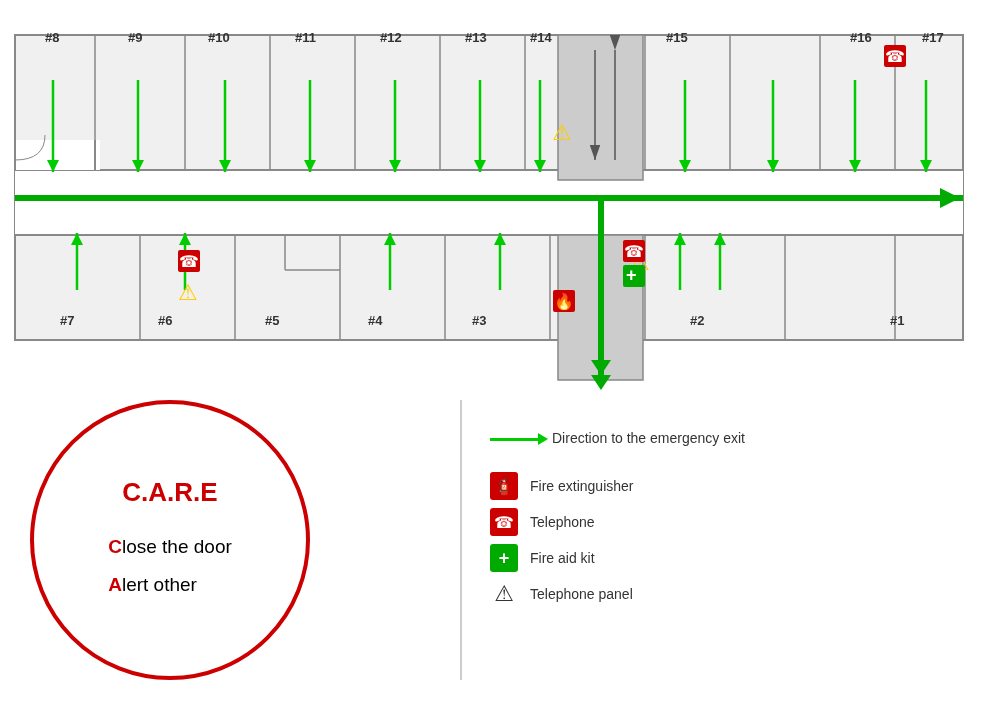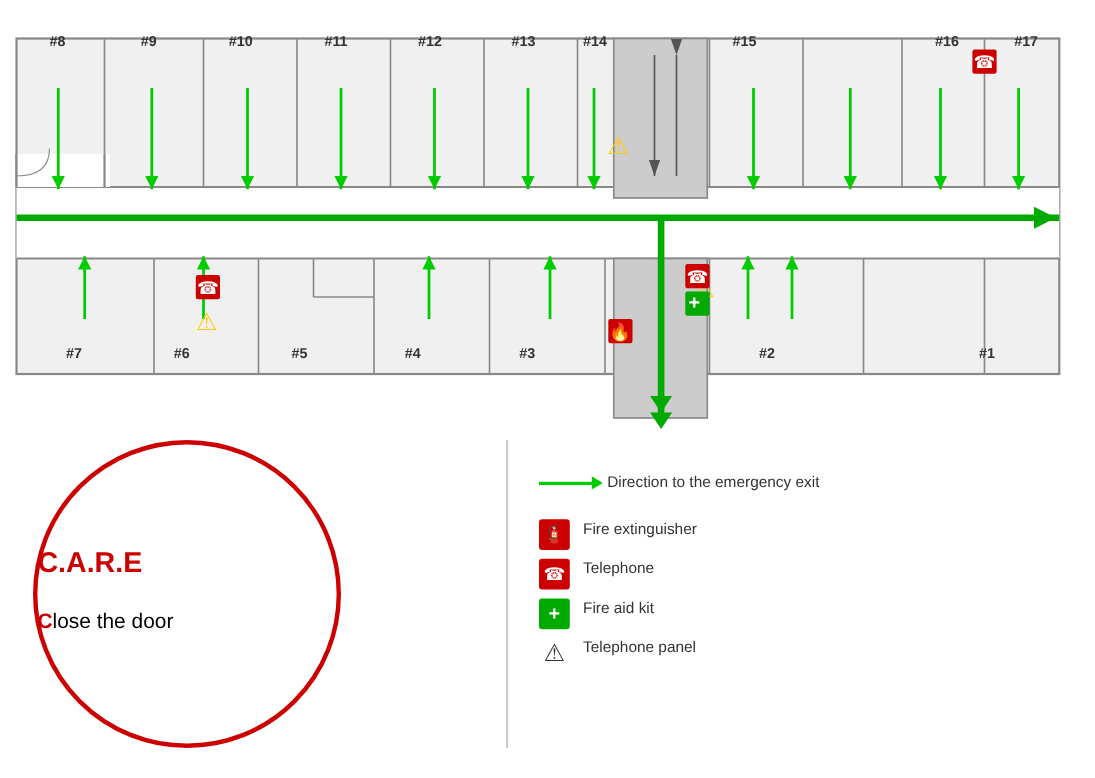--- a/index.html
+++ b/index.html
@@ -24,21 +24,21 @@
     
     .legend {
       position: absolute;
       top: 430px;
       left: 490px;
       width: 480px;
     }
 
     .legend-item {
       display: flex;
-      align-items: flex-start;
+      align-items: center;
       margin-bottom: 8px;
       font-size: 14px;
       color: #333;
     }
 
     .legend-icon {
       margin-right: 12px;
       flex-shrink: 0;
     }
 
@@ -122,21 +122,21 @@
     .care-circle {
       position: absolute;
       top: 400px;
       left: 30px;
       width: 280px;
       height: 280px;
       border: 4px solid #cc0000;
       border-radius: 50%;
       display: flex;
       flex-direction: column;
-      align-items: flex-start;
+      align-items: center;
       justify-content: center;
       background: #fff;
     }
 
     .care-title {
       font-size: 26px;
       font-weight: bold;
       color: #cc0000;
       margin-bottom: 20px;
     }
@@ -315,20 +315,21 @@
     <marker id="arrowGrayUp" markerWidth="10" markerHeight="7" refX="0" refY="3.5" orient="auto">
       <polygon points="10 0, 0 3.5, 10 7" fill="#555"></polygon>
     </marker>
   </defs>
 </svg>
 
 <div class="care-circle">
   <div class="care-title">C.A.R.E</div>
   <div class="care-text">
     <div><span class="letter">C</span>lose the door</div>
+    <div><span class="letter">A</span>lert other</div>
   </div>
 </div>
 
 <div class="legend">
   
   <div class="legend-item">
     <div class="legend-icon">
       <span class="arrow-legend-thin"></span>
     </div>
     <span>Direction to the emergency exit</span>

